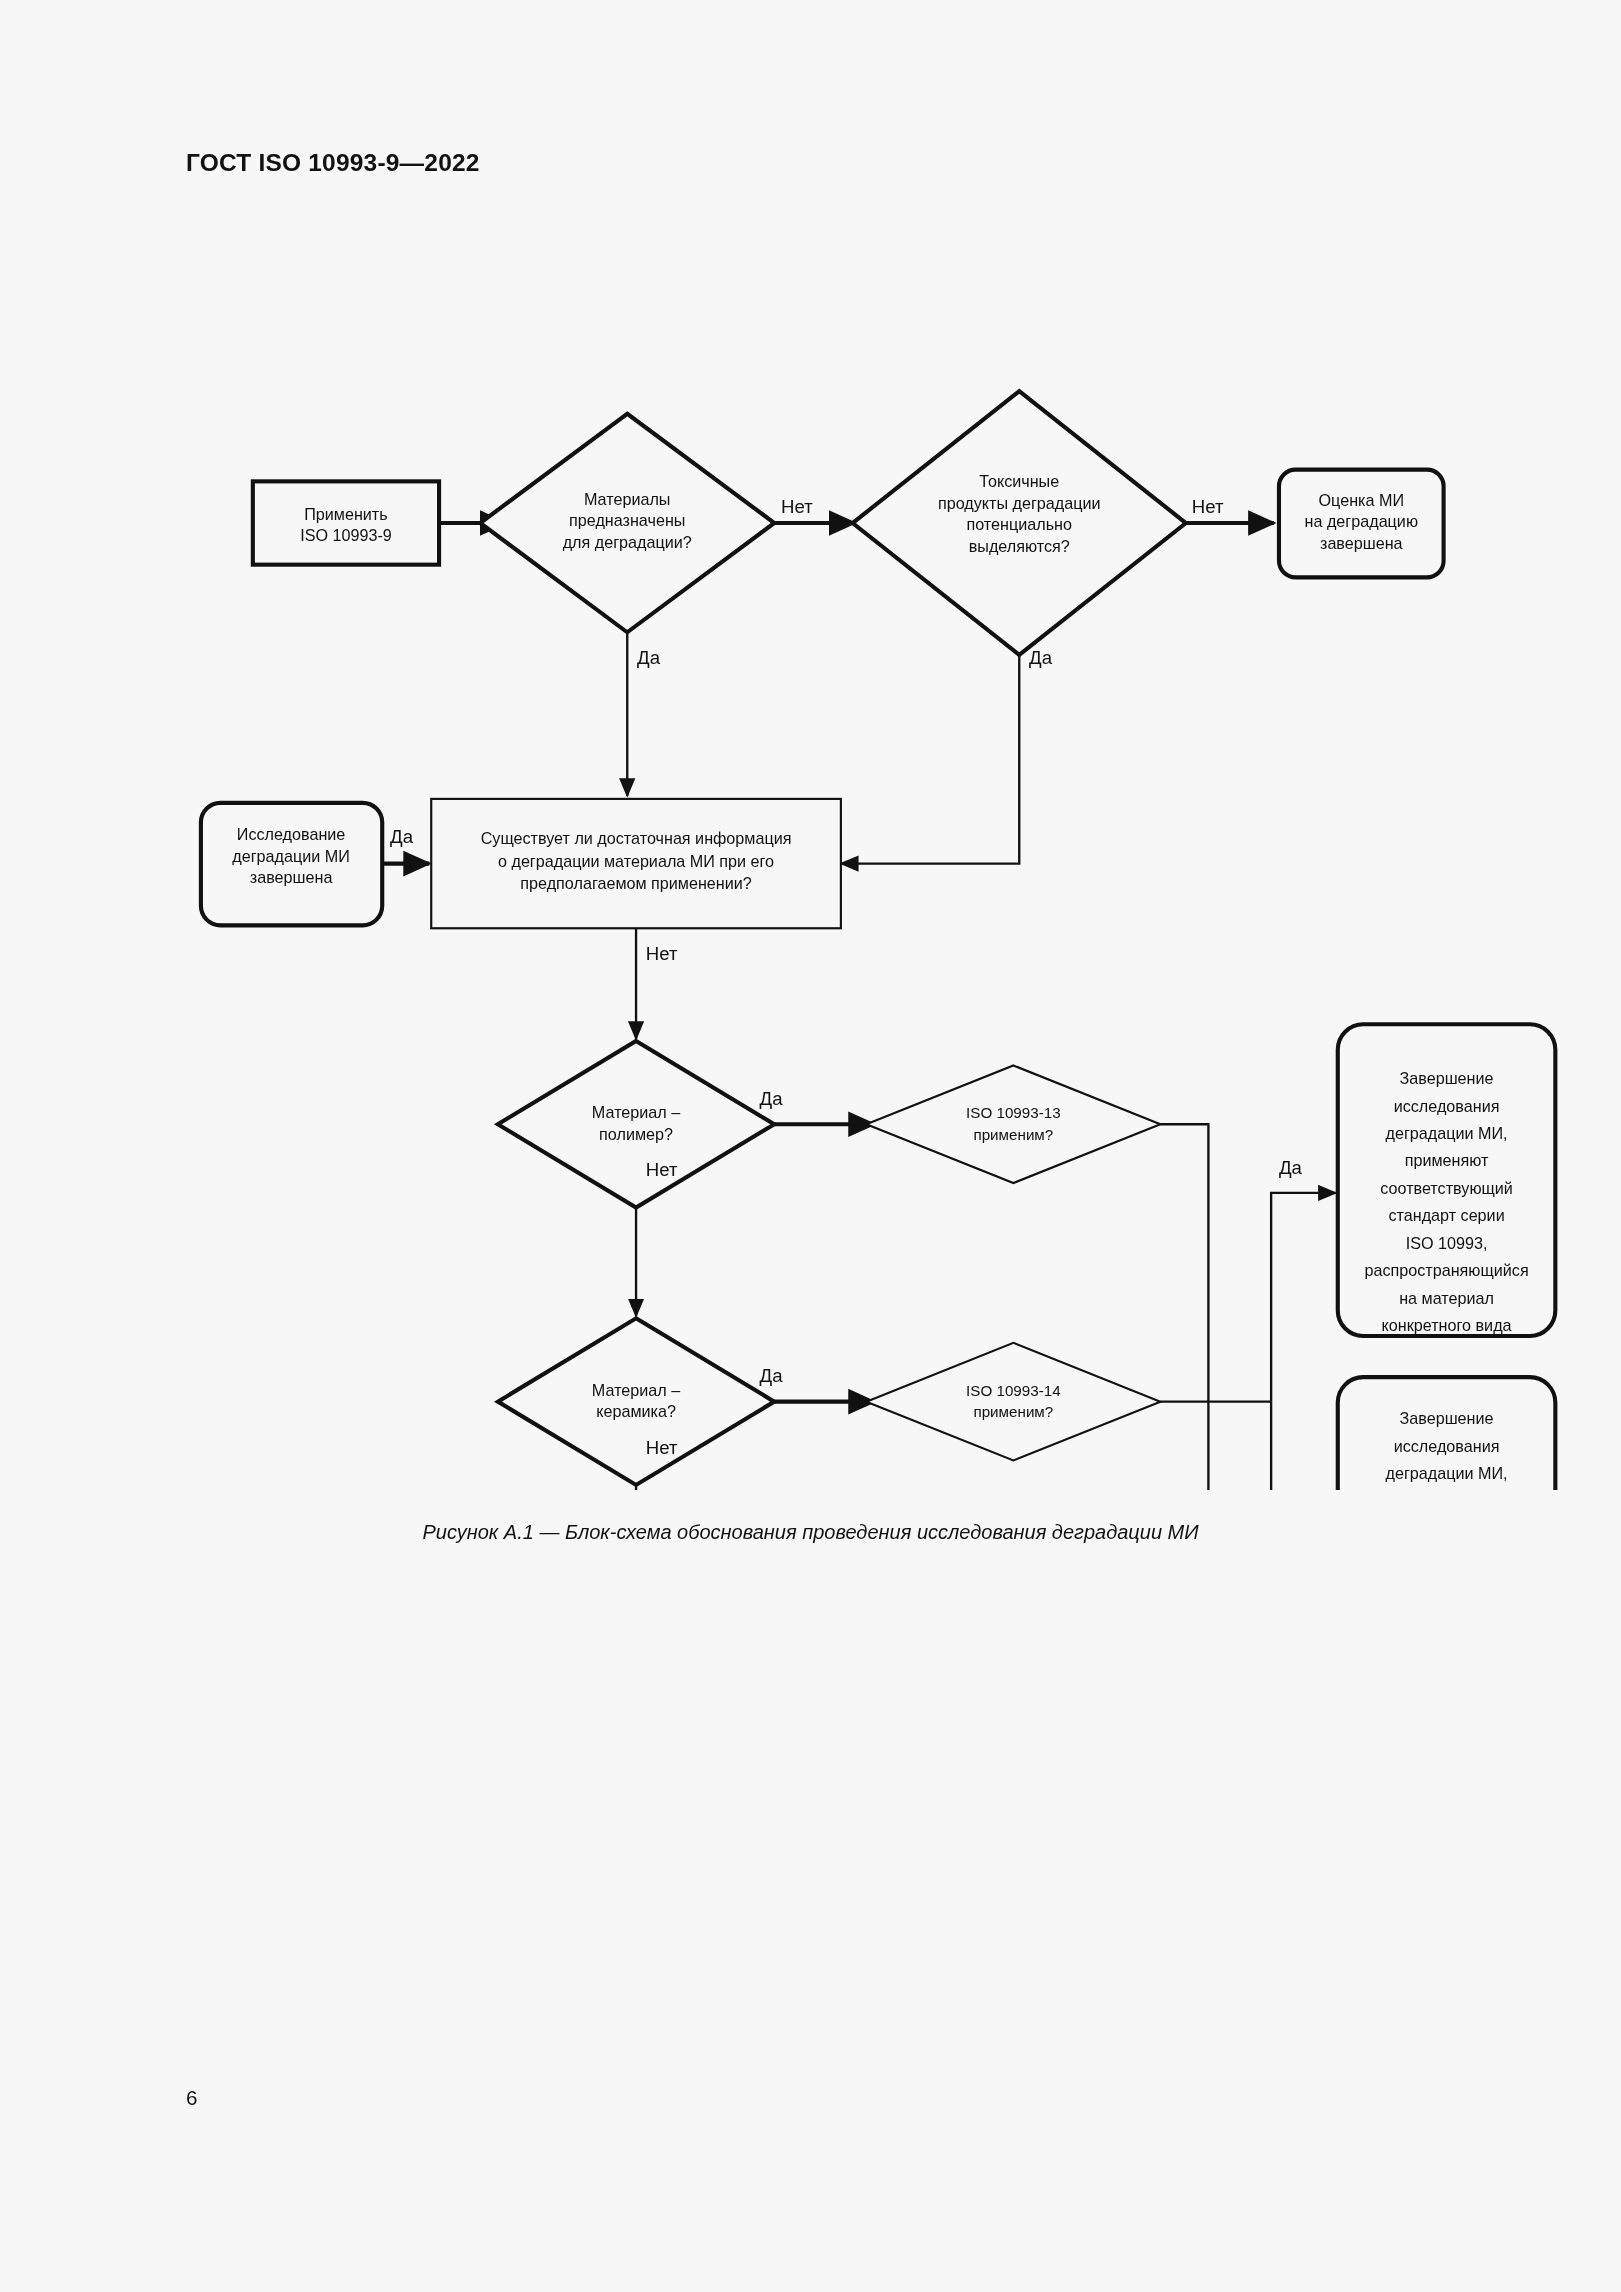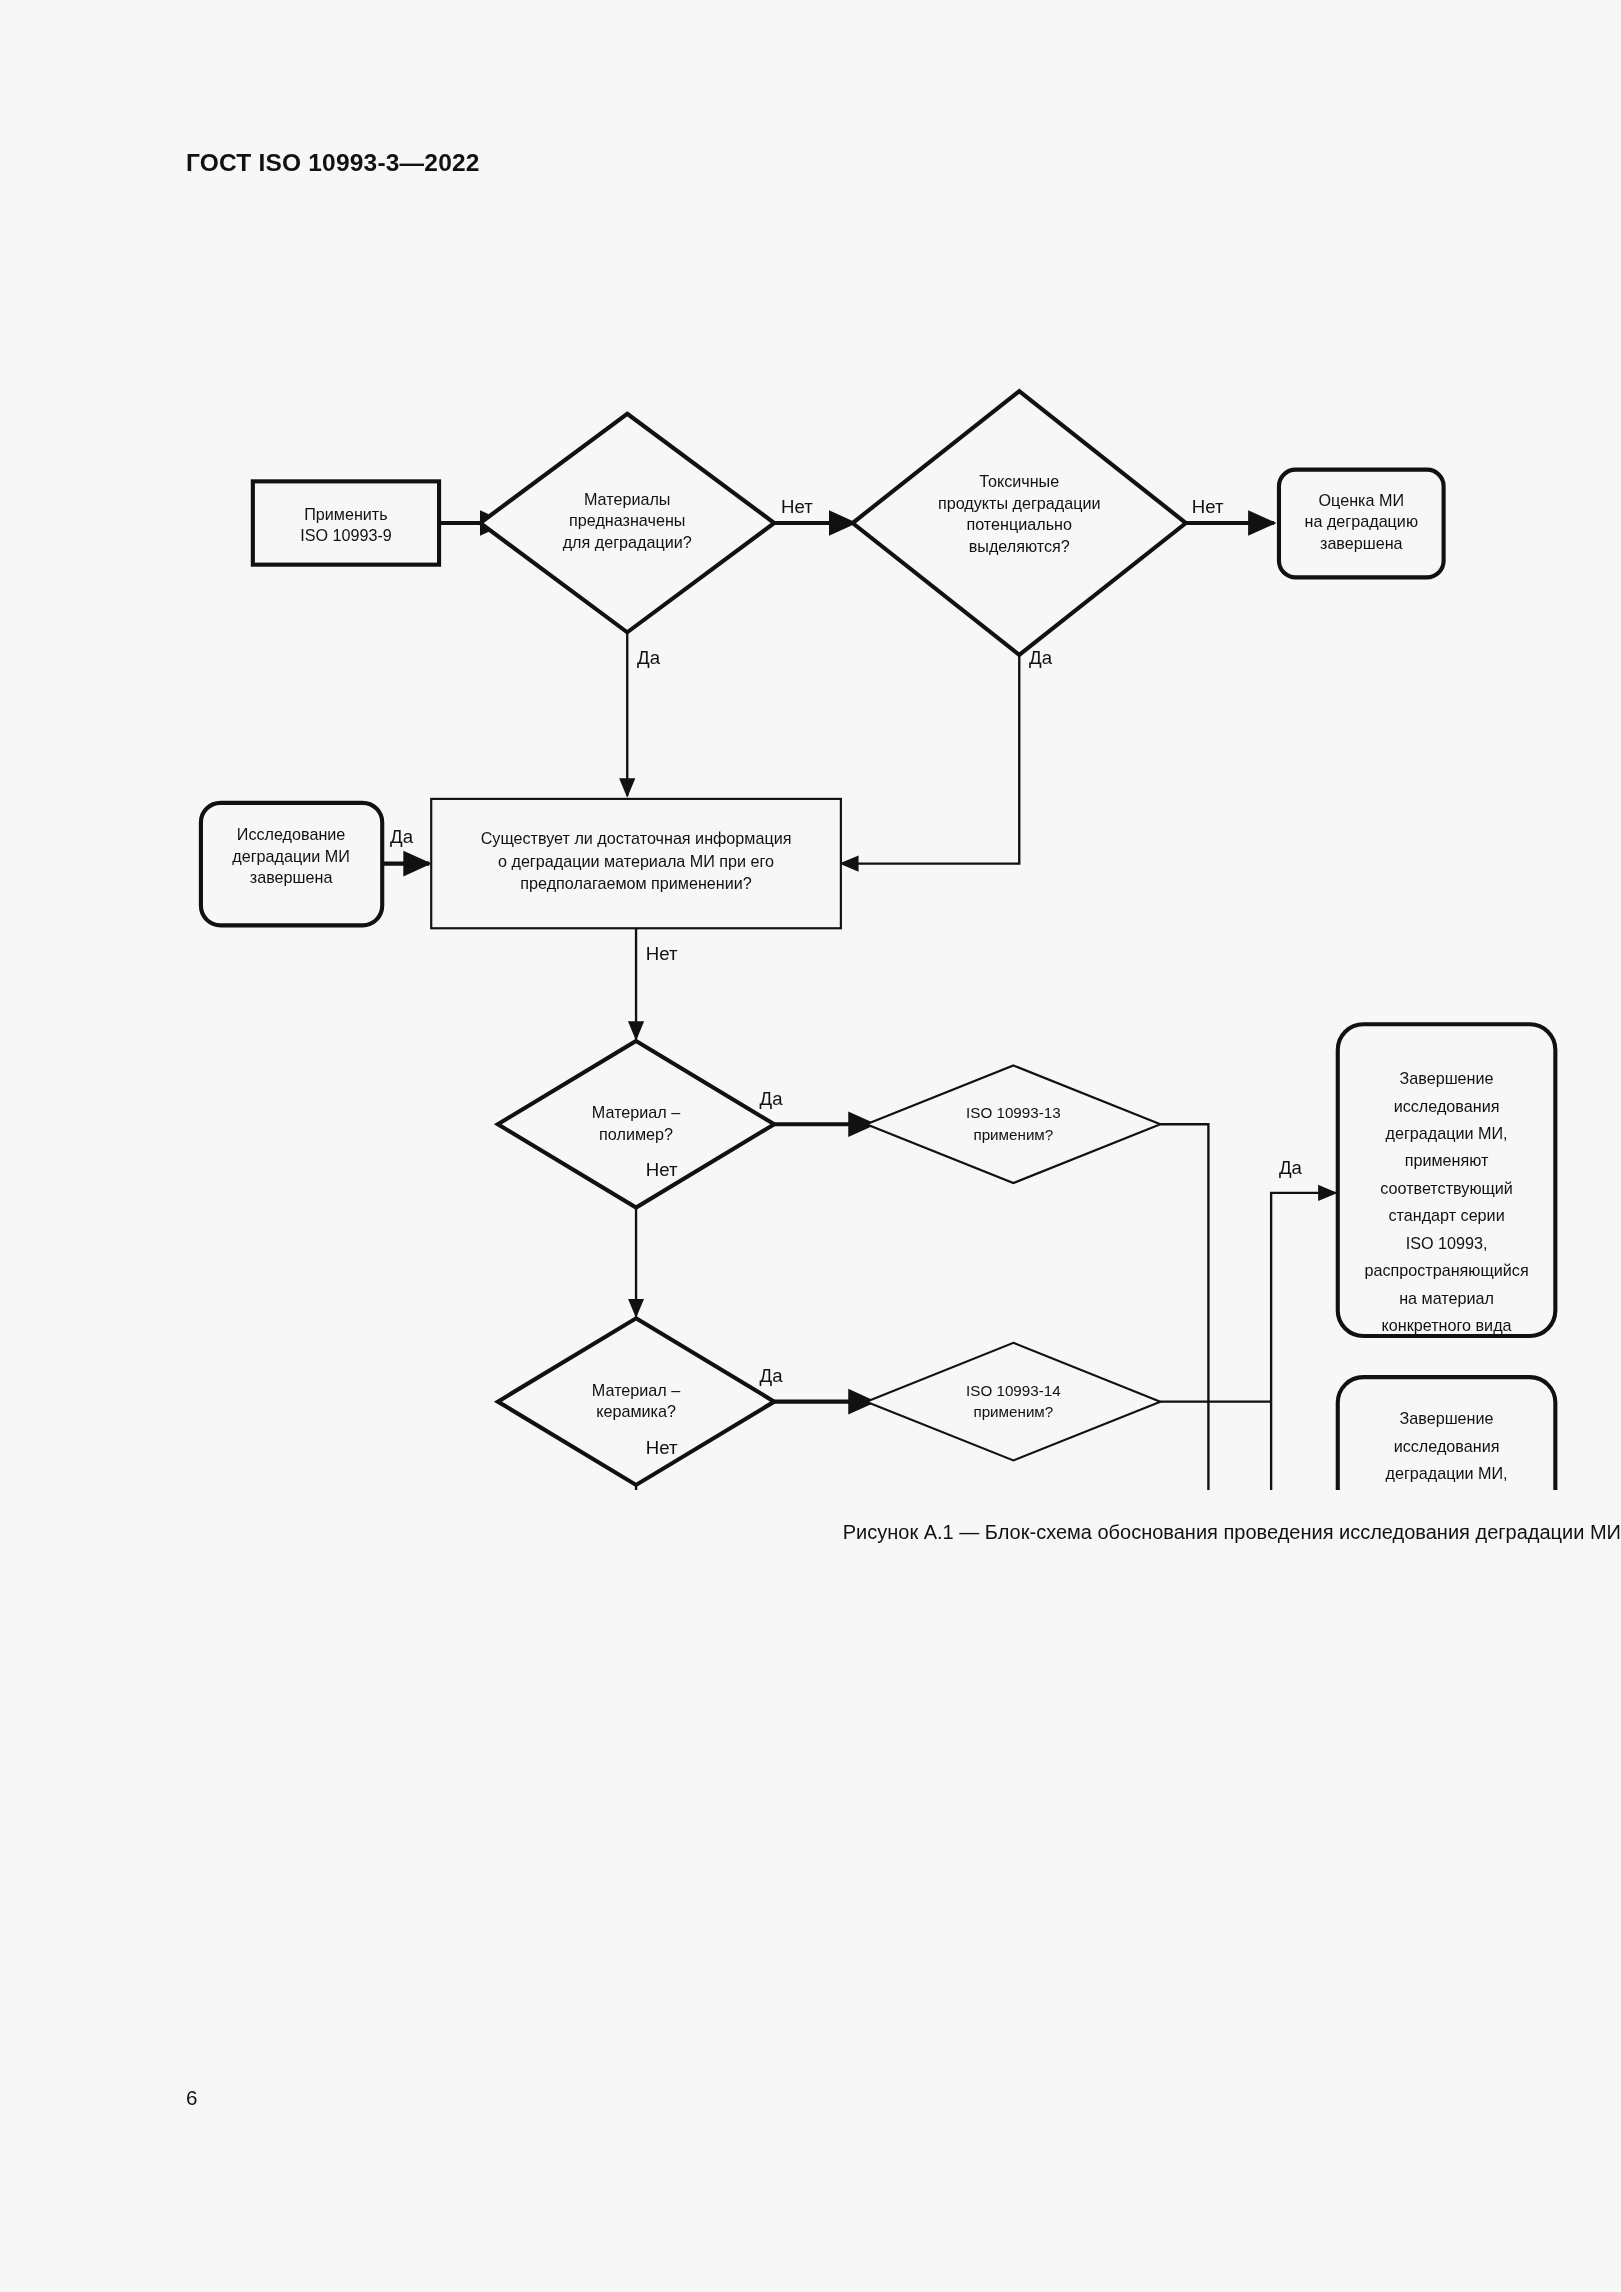--- a/index.html
+++ b/index.html
@@ -28,33 +28,33 @@
   .nodetext-sm{font-size:15.5px;}
   .edgelabel{font-size:19px;}
   .shape{fill:#f7f7f7;stroke:#111;}
   .shape-thick{stroke-width:4.2;}
   .shape-thin{stroke-width:2.2;}
   .conn{stroke:#111;fill:none;}
   .conn-thick{stroke-width:4.2;}
   .conn-thin{stroke-width:2.4;}
   .fig-caption{
     position:absolute;left:0;top:1521px;width:1621px;
-    text-align:right;font-size:20px;color:#111;
+    text-align:center;font-size:20px;color:#111;font-style:italic;
   }
   .page-number{
     position:absolute;left:186px;top:2086px;
     font-size:20.6px;color:#111;
   }
 </style>
 </head>
 <body>
 
 <div class="page">
 
-  <div class="std-header">ГОСТ ISO 10993-3—2022</div>
+  <div class="std-header">ГОСТ ISO 10993-9—2022</div>
 
   <div class="figure-wrap">
     <svg class="flow" viewBox="0 0 1654 1320" xmlns="http://www.w3.org/2000/svg">
       <defs>
         <marker id="ah" viewBox="0 0 12 12" refX="10.5" refY="6" markerWidth="7.2" markerHeight="7.2" orient="auto-start-reverse">
           <path d="M 0 0.8 L 11.5 6 L 0 11.2 z" fill="#111"></path>
         </marker>
         <marker id="ahs" viewBox="0 0 12 12" refX="10.5" refY="6" markerWidth="8.6" markerHeight="8.6" orient="auto-start-reverse">
           <path d="M 0 1.2 L 11.5 6 L 0 10.8 z" fill="#111"></path>
         </marker>

